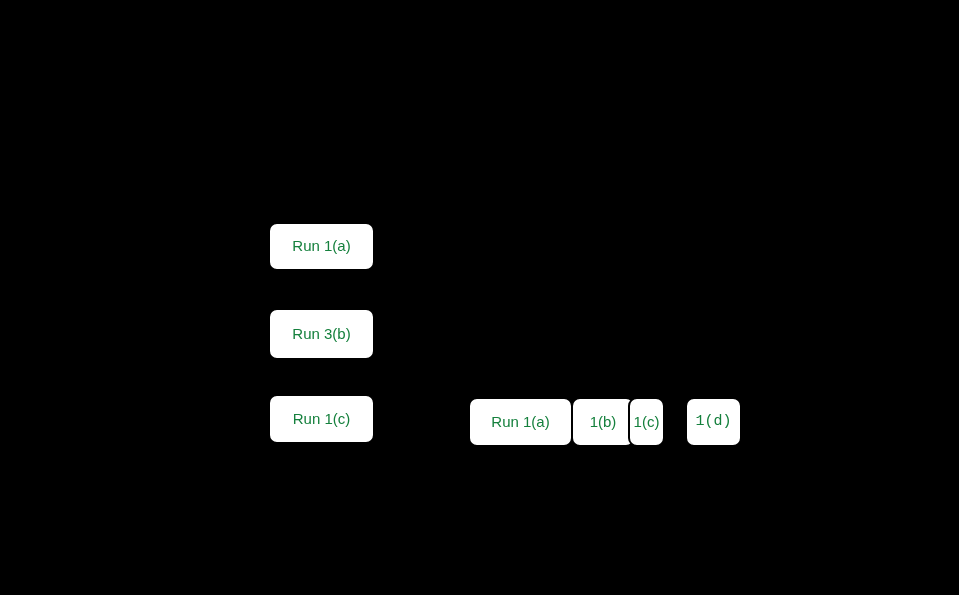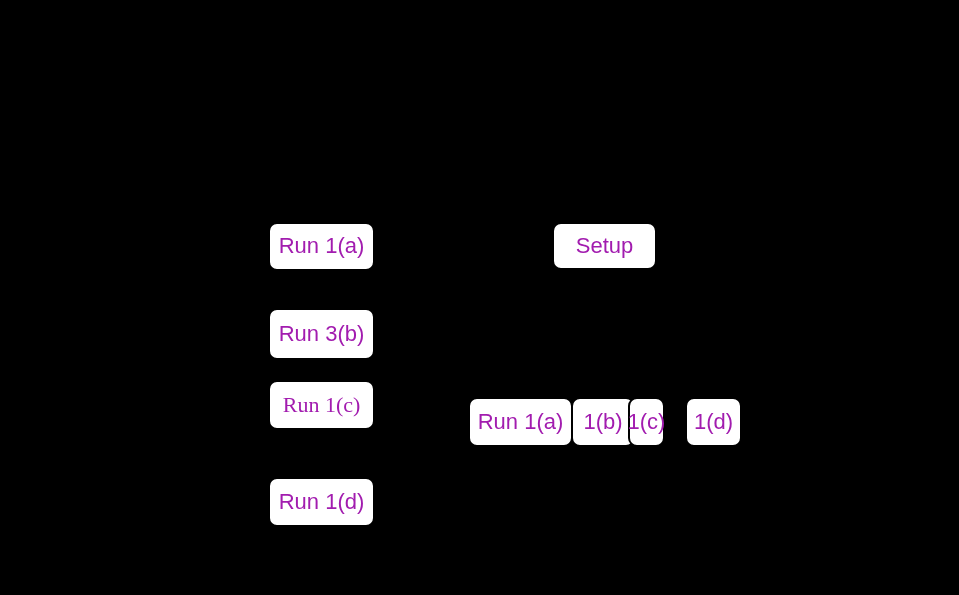--- a/index.html
+++ b/index.html
@@ -14,52 +14,50 @@
     background: #000000;
     overflow: hidden;
     font-family: "Liberation Sans", sans-serif;
   }
   .node {
     position: absolute;
     box-sizing: border-box;
     background: #ffffff;
     border: 2px solid #000000;
     border-radius: 9px;
-    color: #a21caf;
-    font-size: 22px;
+    color: #15803d;
+    font-size: 15px;
     line-height: 1.22;
     display: flex;
     align-items: center;
     justify-content: center;
     text-align: center;
     white-space: pre-line;
   }
   
   .seq-a { left: 268px; top: 222px; width: 107px; height: 49px; }
   .seq-b { left: 268px; top: 308px; width: 107px; height: 52px; }
-  .seq-c { left: 268px; top: 380px; width: 107px; height: 50px; font-family: Liberation Serif, serif; }
+  .seq-c { left: 268px; top: 394px; width: 107px; height: 50px; }
   .seq-d { left: 268px; top: 477px; width: 107px; height: 50px; }
   
   .setup { left: 552px; top: 222px; width: 105px; height: 48px; }
   .mgmt  { left: 522px; top: 307px; width: 169px; height: 54px; padding: 2px 6px; }
   .par-a { left: 468px; top: 397px; width: 105px; height: 50px; }
   .par-b { left: 571px; top: 397px; width:  64px; height: 50px; }
   .par-c { left: 628px; top: 397px; width:  37px; height: 50px; }
-  .par-d { left: 685px; top: 397px; width:  57px; height: 50px; }
+  .par-d { left: 685px; top: 397px; width:  57px; height: 50px; font-family: Liberation Mono, monospace; }
 </style>
 </head>
 <body>
 
 <div class="canvas">
 
   <div class="node seq-a">Run 1(a)</div>
   <div class="node seq-b">Run 3(b)</div>
   <div class="node seq-c">Run 1(c)</div>
-  <div class="node seq-d">Run 1(d)</div>
 
-  <div class="node setup">Setup</div>
 
   <div class="node par-a">Run 1(a)</div>
   <div class="node par-b">1(b)</div>
   <div class="node par-c">1(c)</div>
   <div class="node par-d">1(d)</div>
 
 </div>
 
 </body></html>

